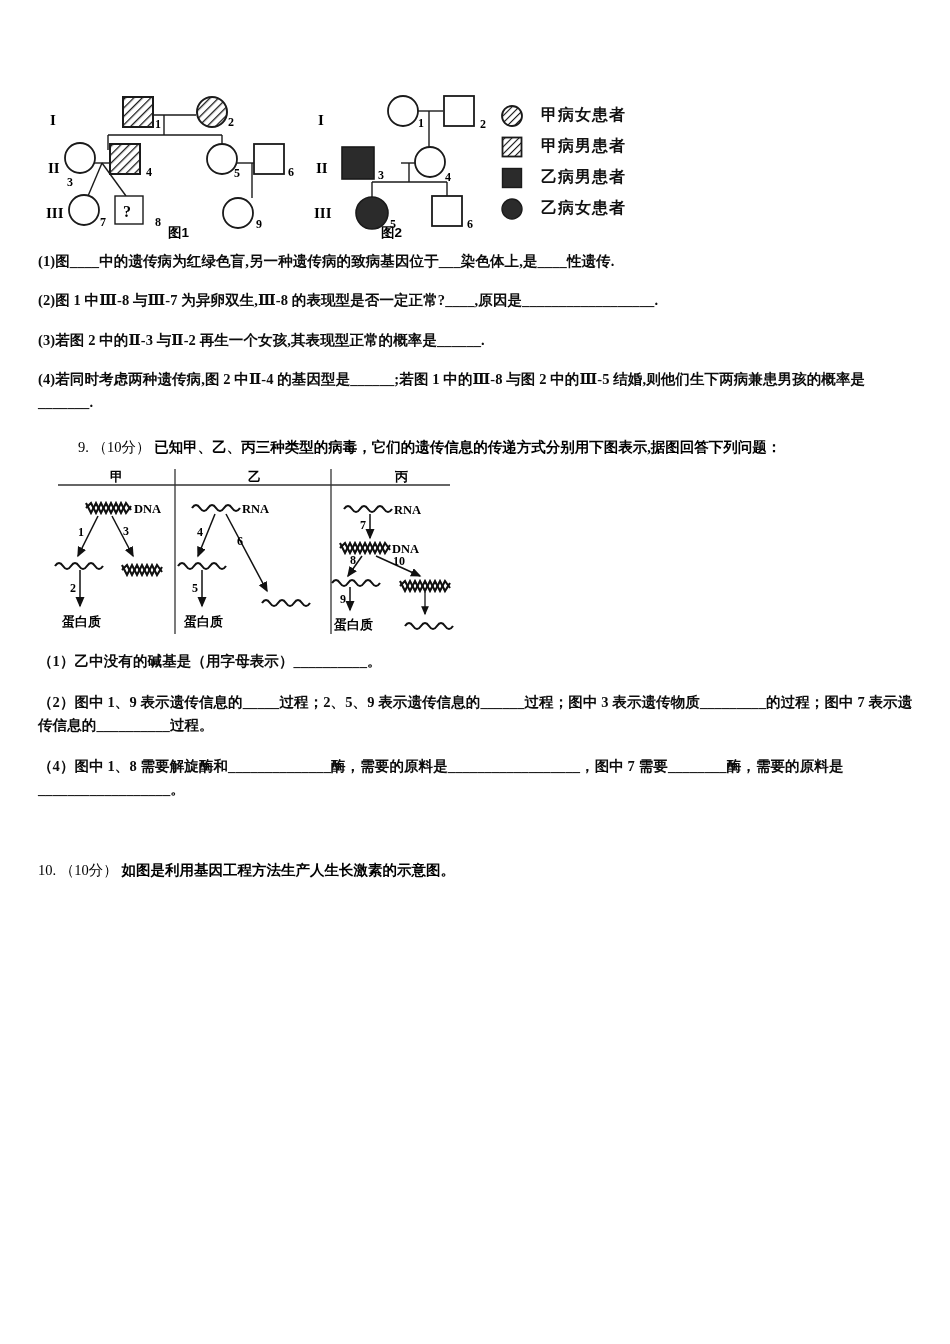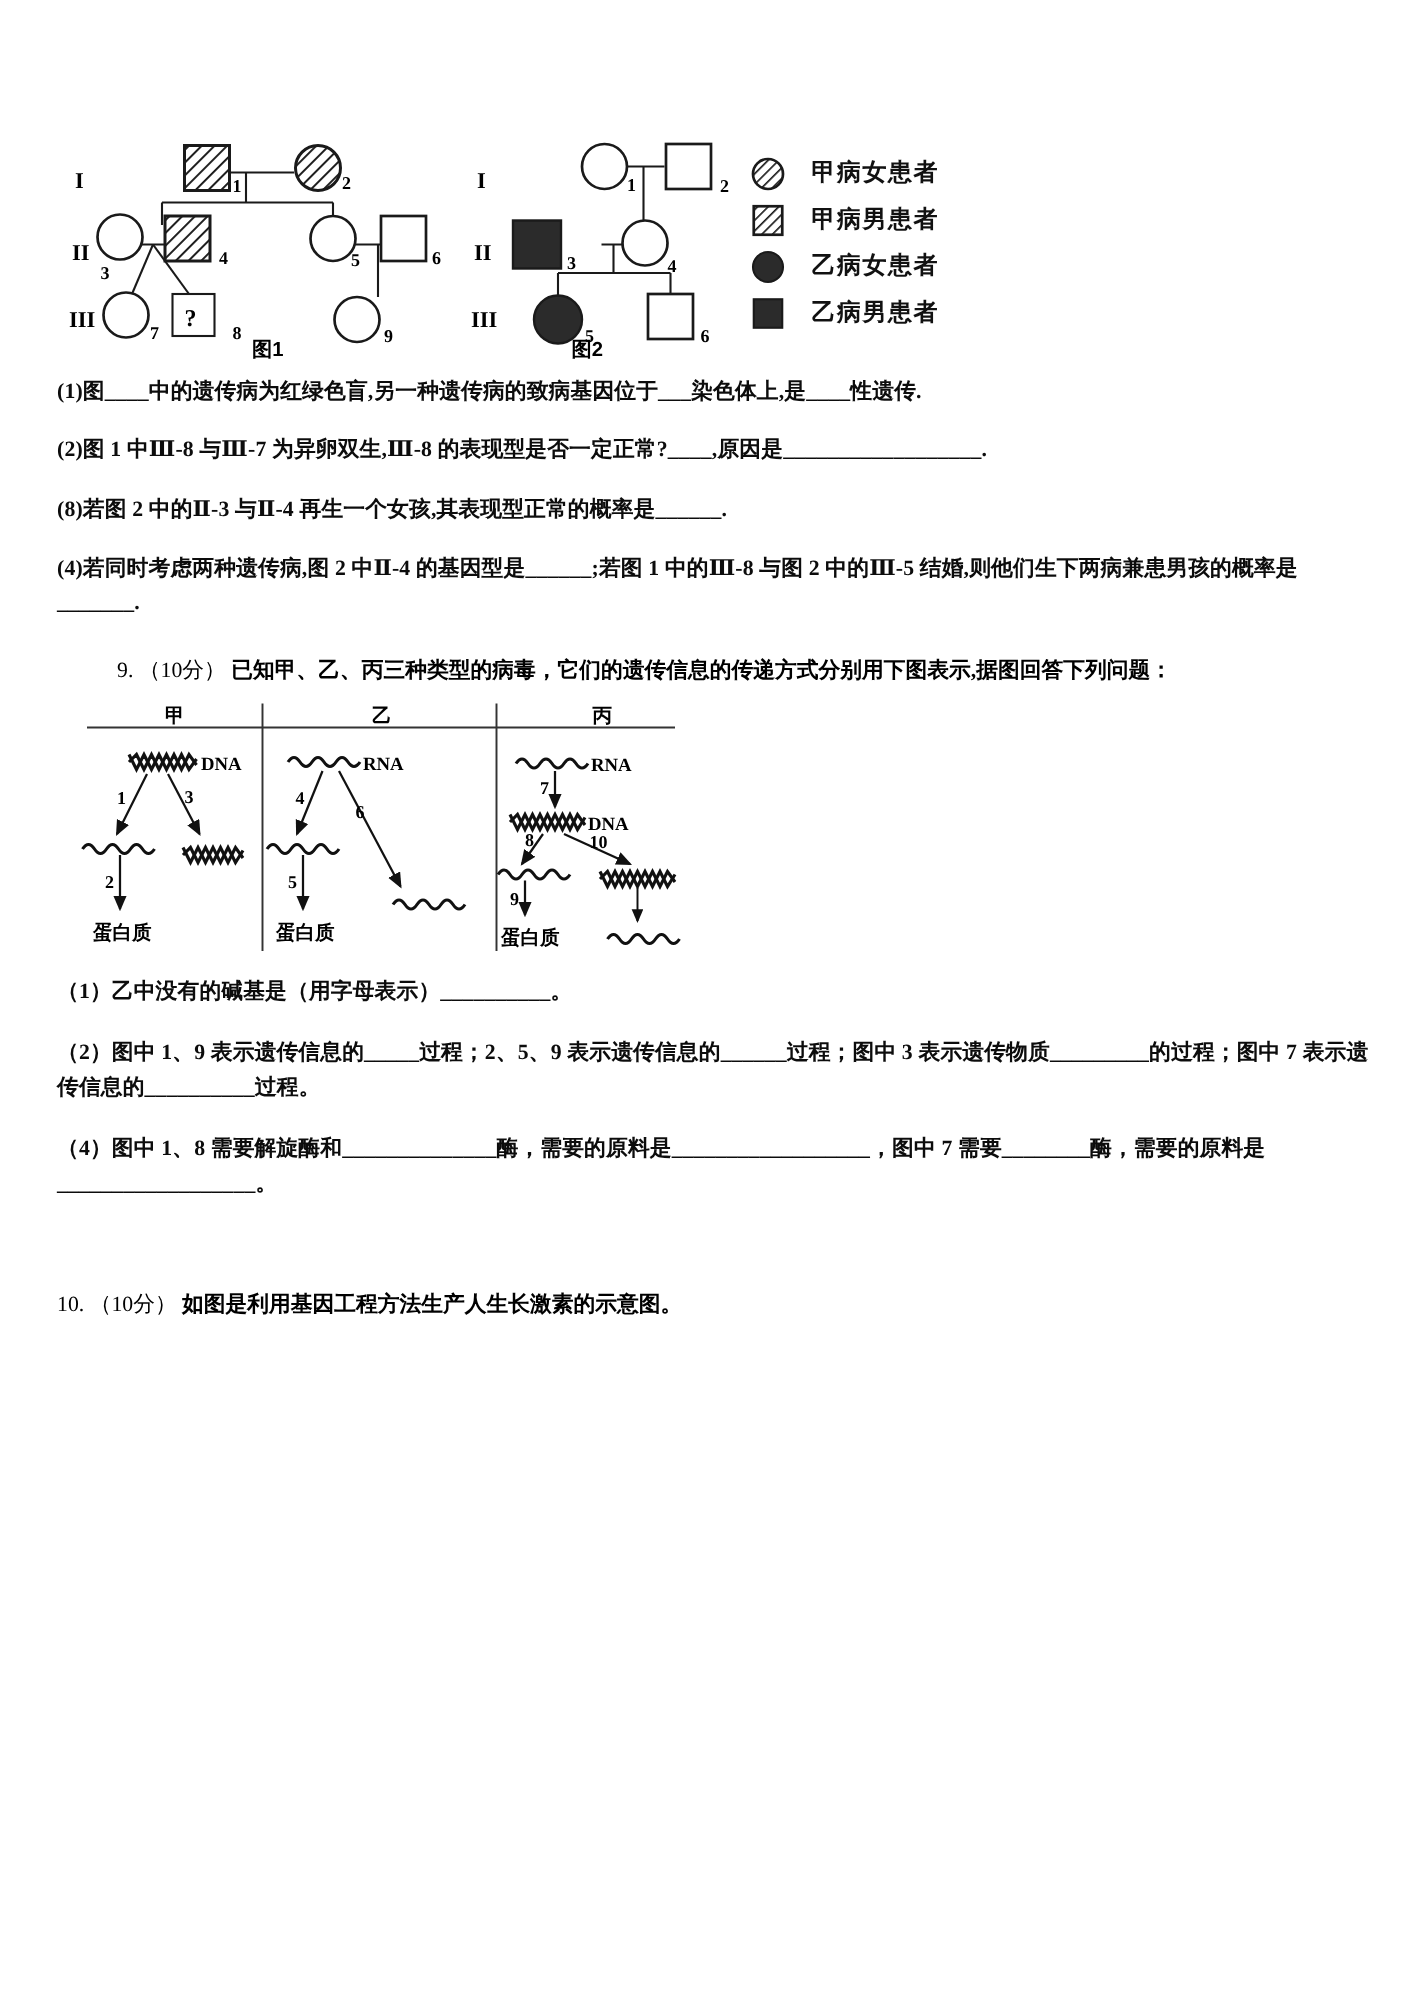--- a/index.html
+++ b/index.html
@@ -225,39 +225,39 @@
             </pattern>
           </defs>
         <rect x="2.5" y="2.5" width="19" height="19" fill="url(#h2)" stroke="#1a1a1a" stroke-width="1.8"></rect>
       </svg>
     </span>
     <span class="legend-text">甲病男患者</span>
   </div>
   <div class="legend-row">
     <span class="legend-sym">
       <svg width="24" height="24" viewBox="0 0 24 24">
+        <rect x="2.5" y="2.5" width="19" height="19" fill="#2b2b2b" stroke="#1a1a1a" stroke-width="1.4"></rect>
+      </svg>
+    </span>
+    <span class="legend-text">乙病男患者</span>
+  </div>
+  <div class="legend-row">
+    <span class="legend-sym">
+      <svg width="24" height="24" viewBox="0 0 24 24">
         <circle cx="12" cy="12" r="10" fill="#2b2b2b" stroke="#1a1a1a" stroke-width="1.4"></circle>
       </svg>
     </span>
     <span class="legend-text">乙病女患者</span>
   </div>
-  <div class="legend-row">
-    <span class="legend-sym">
-      <svg width="24" height="24" viewBox="0 0 24 24">
-        <rect x="2.5" y="2.5" width="19" height="19" fill="#2b2b2b" stroke="#1a1a1a" stroke-width="1.4"></rect>
-      </svg>
-    </span>
-    <span class="legend-text">乙病男患者</span>
-  </div>
 </div>
 
 <div id="q8-body">
   <div class="q-line">(1)图____中的遗传病为红绿色盲,另一种遗传病的致病基因位于___染色体上,是____性遗传.</div>
   <div class="q-line">(2)图 1 中Ⅲ-8 与Ⅲ-7 为异卵双生,Ⅲ-8 的表现型是否一定正常?____,原因是__________________.</div>
-  <div class="q-line">(8)若图 2 中的Ⅱ-3 与Ⅱ-4 再生一个女孩,其表现型正常的概率是______.</div>
+  <div class="q-line">(3)若图 2 中的Ⅱ-3 与Ⅱ-2 再生一个女孩,其表现型正常的概率是______.</div>
   <div class="q-line">(4)若同时考虑两种遗传病,图 2 中Ⅱ-4 的基因型是______;若图 1 中的Ⅲ-8 与图 2 中的Ⅲ-5 结婚,则他们生下两病兼患男孩的概率是_______.</div>
 </div>
 
 <div id="q9-stem">
   <span class="num">9.</span>
   <span class="num">（10分）</span>
   <span>已知甲、乙、丙三种类型的病毒，它们的遗传信息的传递方式分别用下图表示,据图回答下列问题：</span>
 </div>
 
 <div id="virus-figure">

